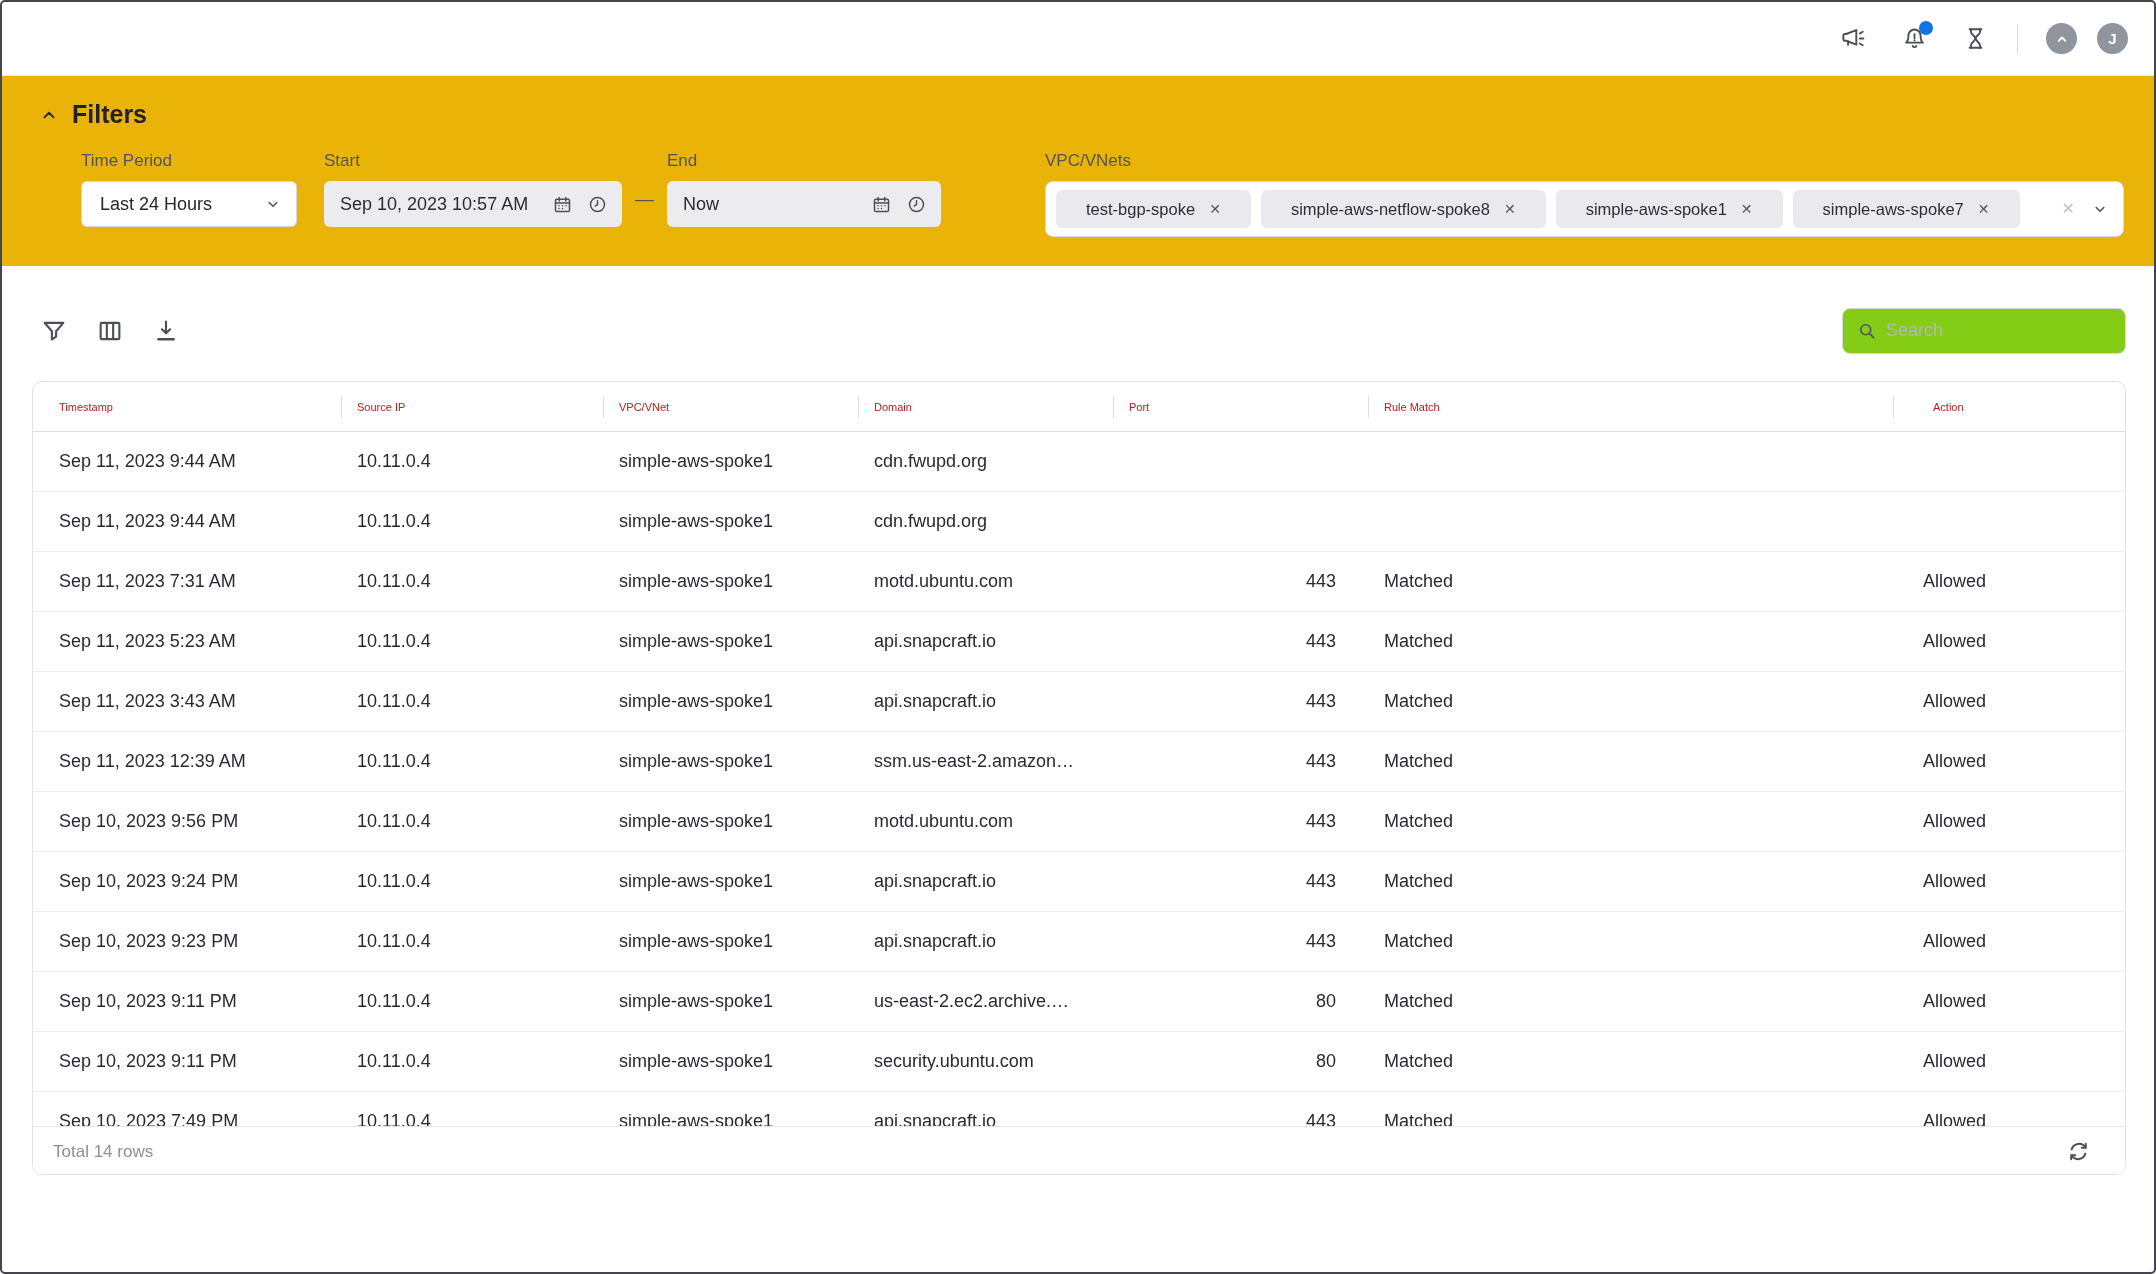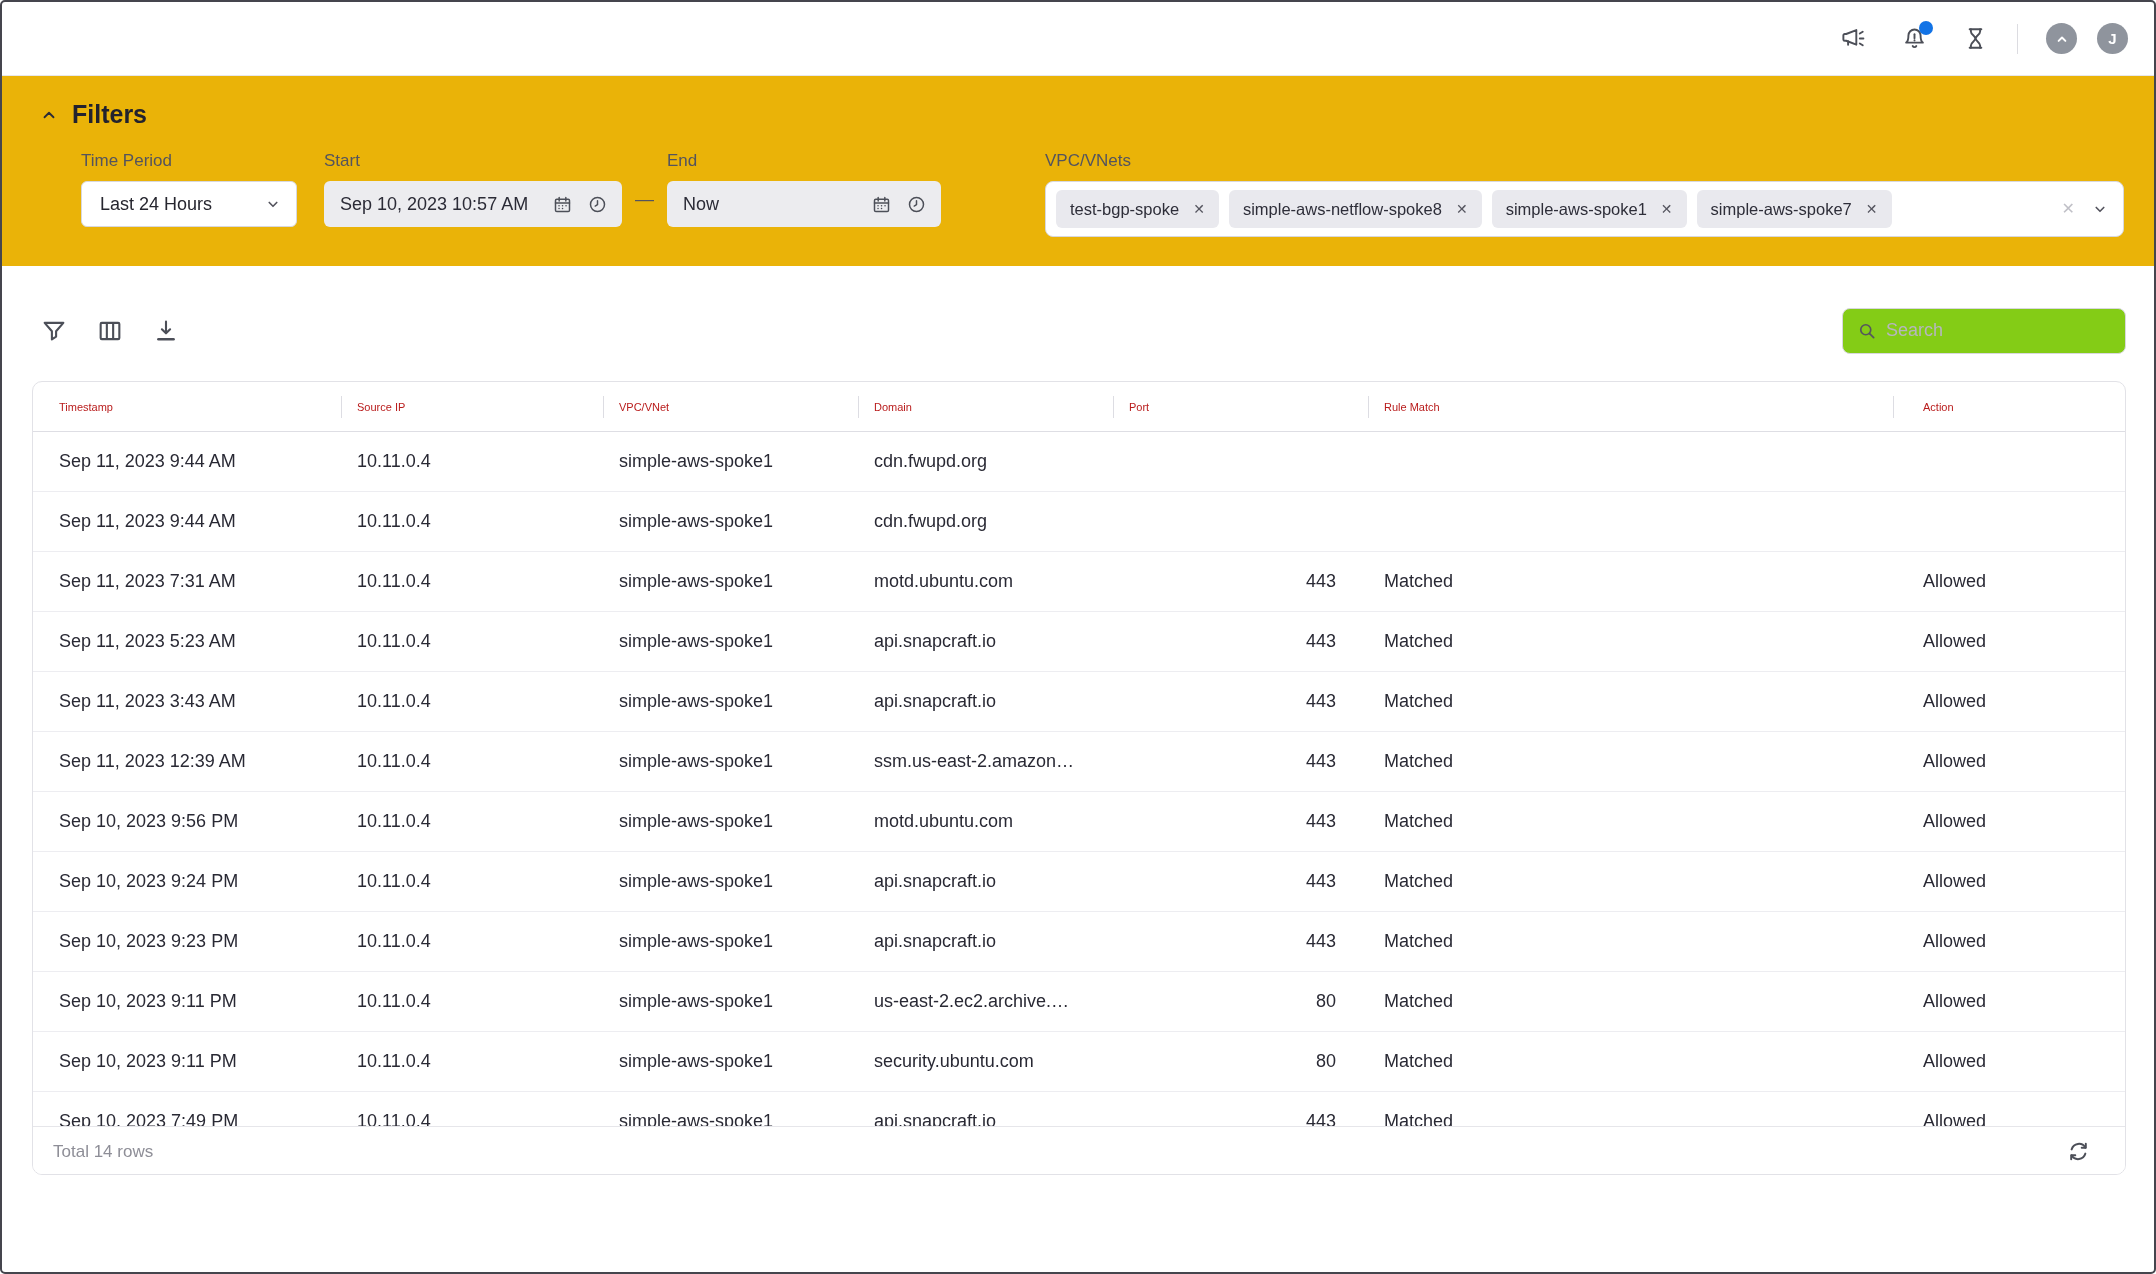--- a/index.html
+++ b/index.html
@@ -71,21 +71,21 @@
   .dt-icon { background:none; border:none; color:#4c4f58; cursor:pointer; display:flex; margin-left: 14px; }
   .dt-icon svg { width: 21px; height: 21px; }
 
   .multiselect {
     min-height: 54px; background:#fff; border:1px solid #d8d8de; border-radius: 8px;
     display:flex; align-items:center; padding: 8px 14px 8px 10px;
   }
   .chip-list { display:flex; align-items:center; gap: 10px; flex: 1; flex-wrap: nowrap; overflow: hidden; }
   .chip {
     background:#e9e9ee; border-radius: 6px; height: 38px;
-    display:inline-flex; align-items:center; padding: 0 14px; gap: 14px;
+    display:inline-flex; align-items:center; padding: 0 30px; gap: 14px;
     font-size: 16.5px; color:#2e2e39; white-space:nowrap;
   }
   .chip-x { background:none; border:none; font-size: 14px; color:#55555f; cursor:pointer; line-height:1; }
   .ms-controls { display:flex; align-items:center; gap: 16px; }
   .ms-clear { background:none; border:none; color:#c0c0c7; font-size: 16px; cursor:pointer; line-height:1; }
   .ms-chev { background:none; border:none; color:#54545e; cursor:pointer; display:flex; }
   .ms-chev svg { width:18px; height:18px; }
 
   
   .toolbar { height: 115px; display:flex; align-items:center; justify-content:space-between; padding: 14px 28px 0 38px; }
@@ -99,21 +99,21 @@
   .searchbox input { border:none; outline:none; width:100%; font-size:18px; color:#2a2a36; font-family:"Liberation Sans",sans-serif; background:transparent; }
   .searchbox input::placeholder { color:#b6b6bf; }
 
   
   .table-wrap { margin: 0 28px 0 30px; height: 794px; border:1px solid #e2e2e7; border-radius: 10px; overflow:hidden; background:#fff; }
   .thead { height: 50px; display:flex; align-items:center; border-bottom:1px solid #dedee4; }
   .th { font-size: 11px; color:#b91c1c; padding-left: 16px; position:relative; display:flex; align-items:center; height:100%; }
   .th::before { content:""; position:absolute; left:0; top:14px; width:1px; height:22px; background:#dddde3; }
   .th.c0::before { display:none; }
   .th.c0 { padding-left: 26px; }
-  .th.c6 { padding-left: 30px; }
+  .th.c6 { padding-left: 40px; }
   .tbody { height: 694px; overflow: hidden; }
   .tr { height: 60px; display:flex; align-items:center; border-bottom:1px solid #ededf1; }
   .td { font-size: 18px; color:#292934; padding-left:16px; white-space:nowrap; overflow:hidden; }
   .td.c0 { padding-left: 26px; }
   .td.c4 { text-align:right; padding-right: 32px; padding-left:0; }
   .td.c6 { padding-left: 30px; }
   .c0 { width: 308px; flex:none; }
   .c1 { width: 262px; flex:none; }
   .c2 { width: 255px; flex:none; }
   .c3 { width: 255px; flex:none; }

